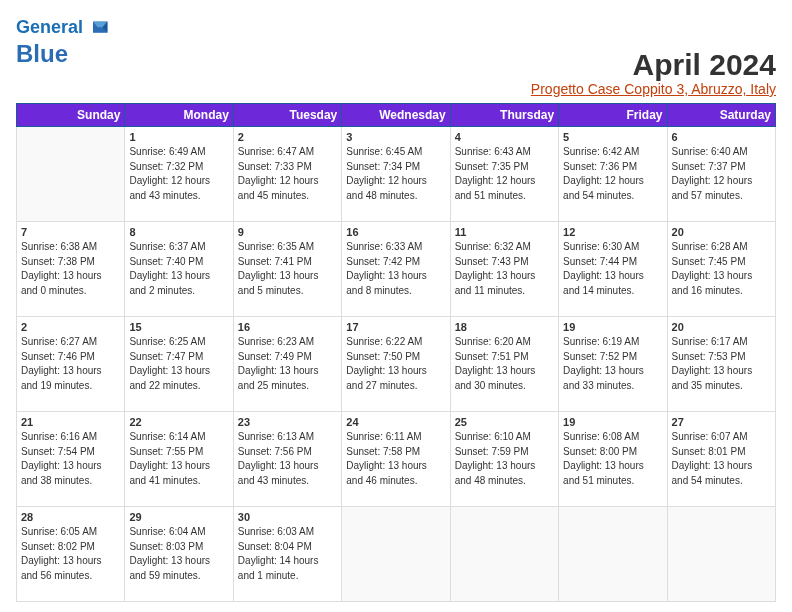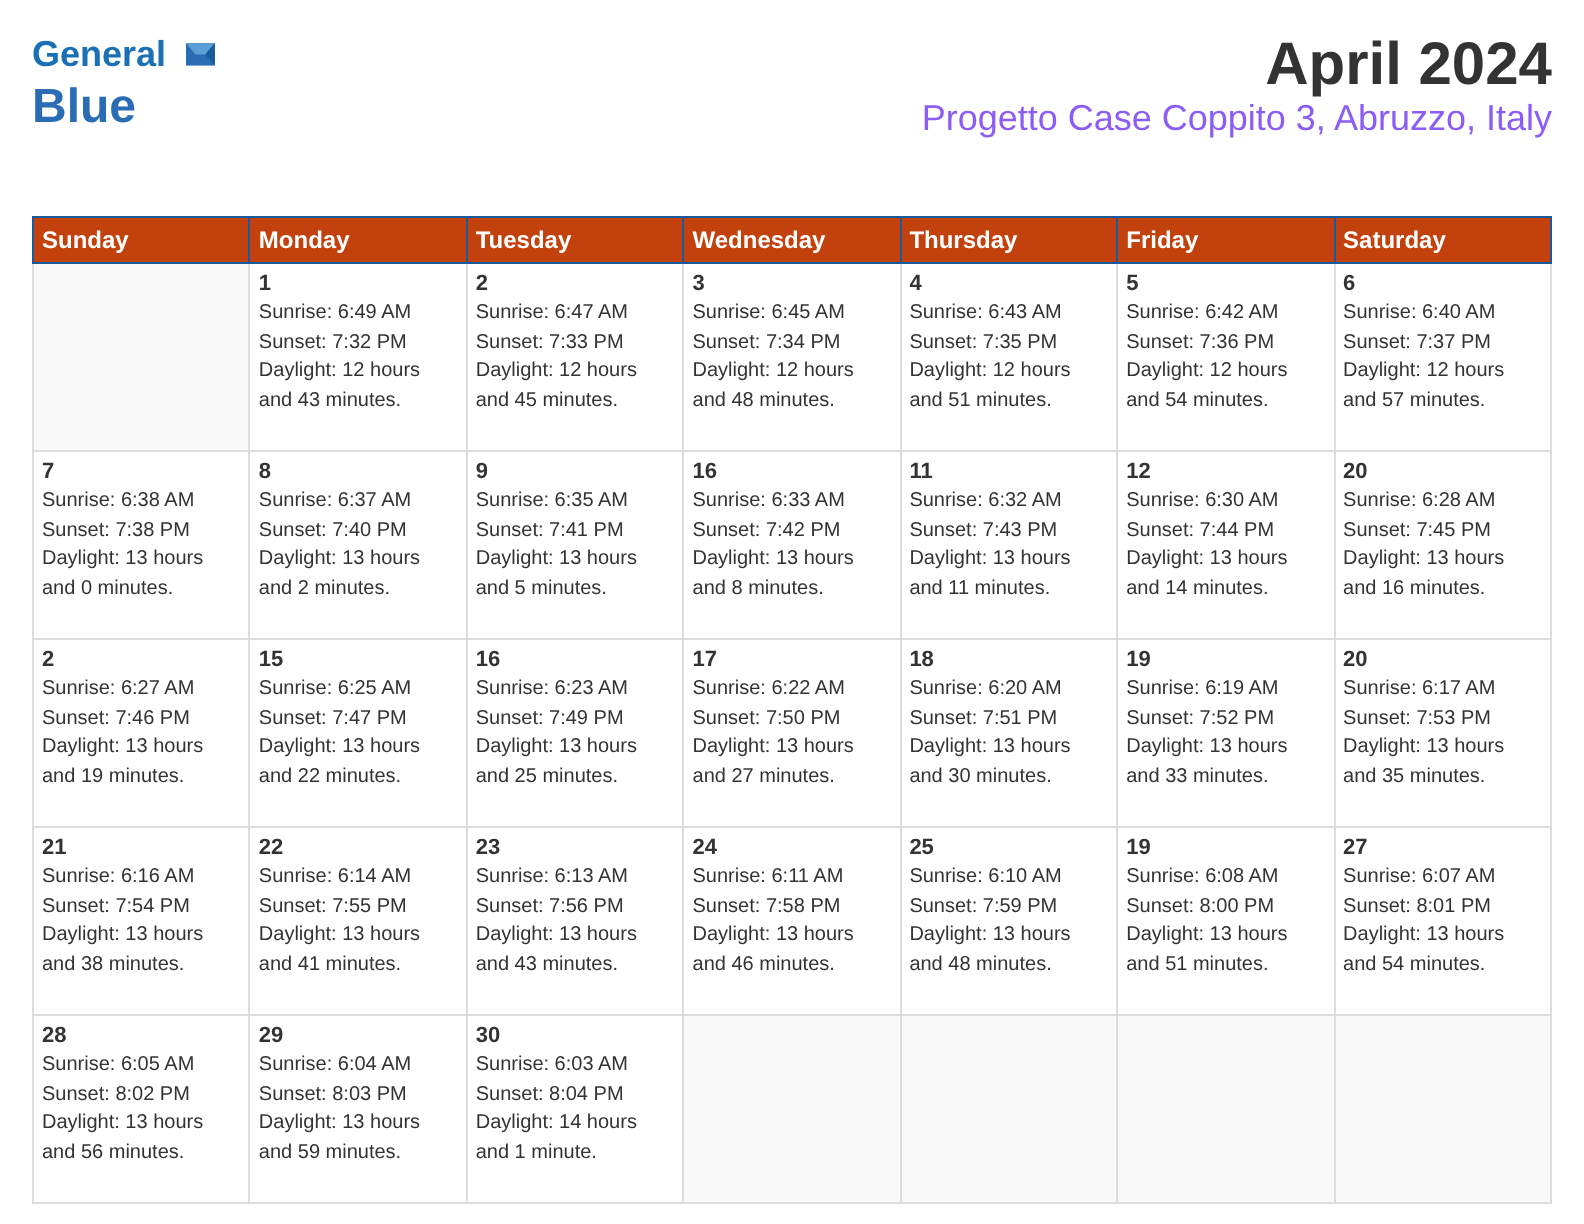--- a/index.html
+++ b/index.html
@@ -9,21 +9,20 @@
       width: 792px;
       height: 612px;
       overflow: hidden;
     }
     .page {
       width: 792px;
       height: 612px;
       padding: 16px 16px 10px 16px;
       display: flex;
       flex-direction: column;
-      gap: 32px;
     }
     .header {
       display: flex;
       align-items: flex-start;
       justify-content: space-between;
       margin-bottom: 6px;
     }
     .logo {
       display: flex;
       align-items: center;
@@ -43,39 +42,41 @@
       margin-left: 2px;
     }
     .title-block {
       text-align: right;
     }
     .main-title {
       font-size: 30px;
       font-weight: bold;
       color: #333;
       line-height: 1.1;
+      margin-top: 32px;
     }
     .subtitle {
-      font-size: 18px;
-      color: #8b5cf6;
+      font-size: 14px;
+      color: #c2410c;
+      text-decoration: underline;
     }
     .calendar {
       flex: 1;
       border: 1px solid #ccc;
       border-collapse: collapse;
       width: 100%;
       table-layout: fixed;
     }
     .calendar th {
-      background-color: #c2410c;
+      background-color: #6d28d9;
       color: #fff;
       font-size: 12px;
       font-weight: bold;
       padding: 4px 4px;
-      text-align: left;
+      text-align: right;
       border: 1px solid #1a5a9a;
     }
     .calendar td {
       vertical-align: top;
       padding: 4px 4px;
       border: 1px solid #ddd;
       font-size: 10px;
       color: #333;
       height: 82px;
     }

